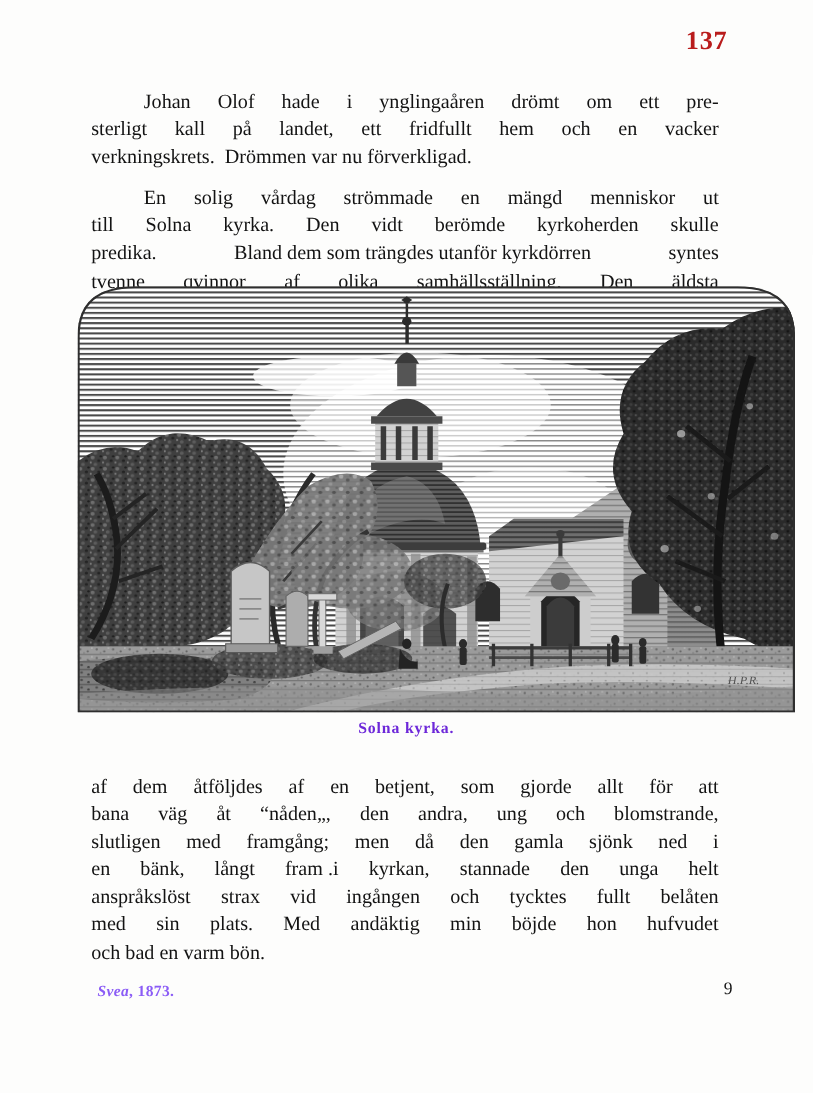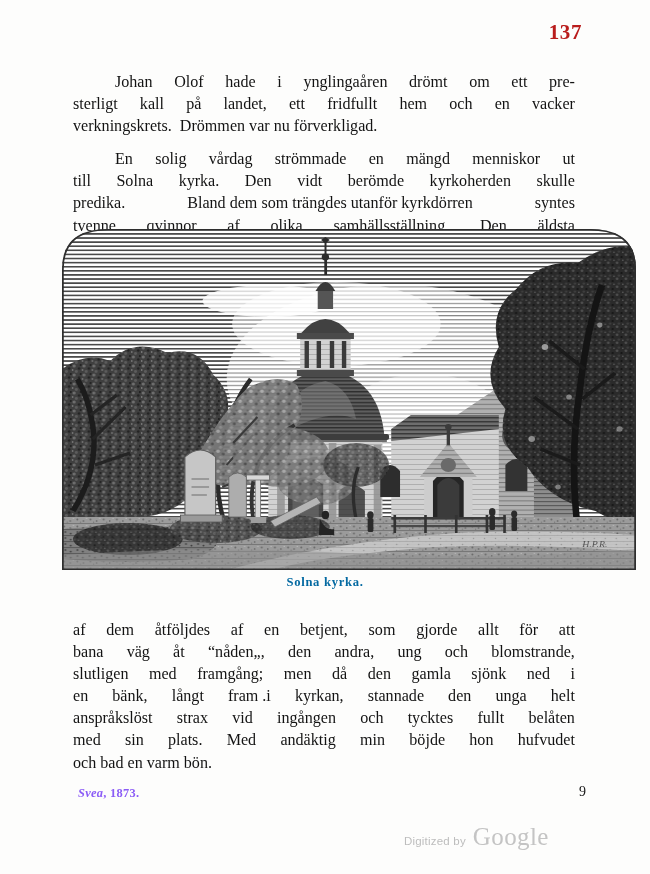--- a/index.html
+++ b/index.html
@@ -72,21 +72,21 @@
 
   .caption {
     position: absolute;
     left: 0;
     top: 575px;
     width: 650px;
     text-align: center;
     font-size: 12.6px;
     font-weight: bold;
     letter-spacing: 0.7px;
-    color: #0369a1;
+    color: #6d28d9;
   }
 
   
   .footer-left {
     position: absolute;
     left: 78px;
     top: 786px;
     font-size: 12.4px;
     font-weight: bold;
     letter-spacing: 0.3px;
@@ -501,18 +501,14 @@
       </span>
       <span class="ln">och bad en varm bön.</span>
     </p>
   </div>
 
   <div class="footer-left">
     <i>Svea</i><span>, 1873.</span>
   </div>
   <div class="footer-right">9</div>
 
-  <div class="watermark">
-    <span class="wm-small">Digitized by</span>
-    <span class="wm-big">Google</span>
-  </div>
 
 </div>
 
 </body></html>

